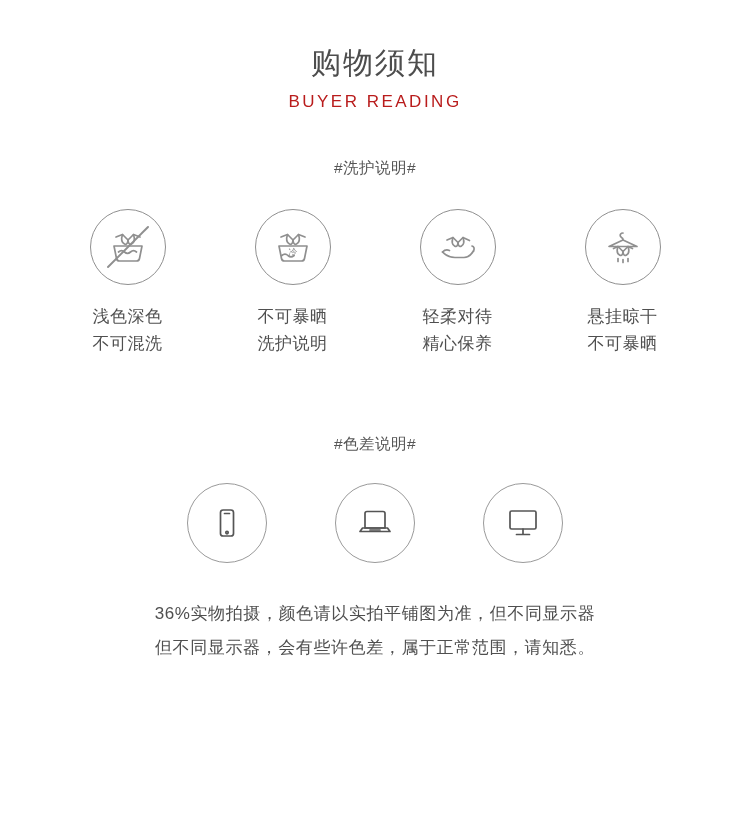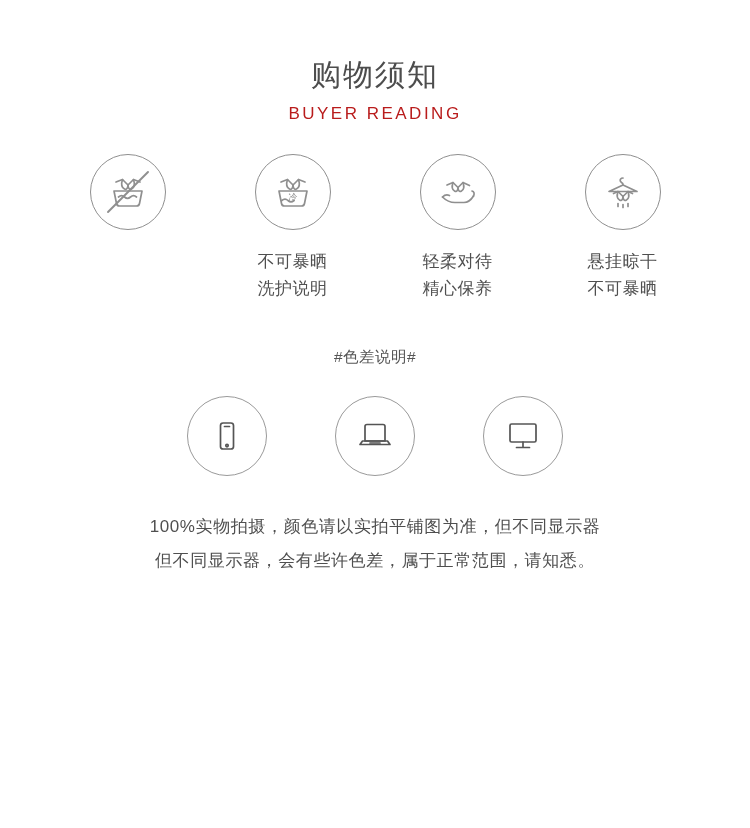--- a/index.html
+++ b/index.html
@@ -18,21 +18,21 @@
   .page {
     width: 750px;
     height: 828px;
     position: relative;
     box-sizing: border-box;
   }
 
   
   .header {
     text-align: center;
-    padding-top: 56px;
+    padding-top: 44px;
   }
   .title-cn {
     font-size: 30px;
     letter-spacing: 2px;
     color: #4d4d4d;
     font-weight: 500;
     line-height: 1.25;
   }
   .title-en {
     margin-top: 10px;
@@ -47,21 +47,21 @@
     text-align: center;
     font-size: 15.5px;
     color: #555555;
     letter-spacing: 0.5px;
     font-weight: 500;
   }
   .wash-label {
     margin-top: 46px;
   }
   .color-label {
-    margin-top: 44px;
+    margin-top: 76px;
   }
 
   
   .care-row {
     margin-top: 30px;
     display: flex;
     justify-content: center;
     gap: 41px;
   }
   .care-item {
@@ -125,36 +125,41 @@
 </head>
 <body>
 
 <div class="page">
 
   <div class="header">
     <div class="title-cn">购物须知</div>
     <div class="title-en">BUYER  READING</div>
   </div>
 
+  <div class="section-label wash-label">#洗护说明#</div>
 
   <div class="care-row">
 
     <div class="care-item">
       <div class="care-circle">
         <svg width="56" height="56" viewBox="0 0 56 56" fill="none" stroke="#8f8f8f" stroke-width="1.7" stroke-linecap="round" stroke-linejoin="round">
 
           <path d="M16 18 L22.5 15.5 L28 21 L33.5 15.5 L40 18"></path>
           <path d="M22.5 15.5 C21 20 21.5 23.5 24.5 25 C27 26.2 27.8 23.5 28 21"></path>
           <path d="M33.5 15.5 C35 20 34.5 23.5 31.5 25 C29 26.2 28.2 23.5 28 21"></path>
 
           <path d="M14 27 L42 27 L39.5 39.5 C39.2 41 38 42 36.5 42 L19.5 42 C18 42 16.8 41 16.5 39.5 Z"></path>
           <path d="M18.5 33 C20.5 31.2 22.5 31.2 24.5 33 C26.5 34.8 28.5 34.8 30.5 33 C32.5 31.2 34.5 31.2 36.5 33"></path>
 
           <line x1="8" y1="48" x2="48" y2="8" stroke-width="1.9"></line>
         </svg>
+      </div>
+      <div class="care-text">
+        <div>浅色深色</div>
+        <div>不可混洗</div>
       </div>
     </div>
 
     <div class="care-item">
       <div class="care-circle">
         <svg width="56" height="56" viewBox="0 0 56 56" fill="none" stroke="#8f8f8f" stroke-width="1.7" stroke-linecap="round" stroke-linejoin="round">
           <path d="M16 18 L22.5 15.5 L28 21 L33.5 15.5 L40 18"></path>
           <path d="M22.5 15.5 C21 20 21.5 23.5 24.5 25 C27 26.2 27.8 23.5 28 21"></path>
           <path d="M33.5 15.5 C35 20 34.5 23.5 31.5 25 C29 26.2 28.2 23.5 28 21"></path>
           <path d="M14 27 L42 27 L39.5 39.5 C39.2 41 38 42 36.5 42 L19.5 42 C18 42 16.8 41 16.5 39.5 Z"></path>
@@ -235,17 +240,17 @@
       <svg width="52" height="52" viewBox="0 0 52 52" fill="none" stroke="#555555" stroke-width="1.7" stroke-linecap="round" stroke-linejoin="round">
         <rect x="13" y="14" width="26" height="18" rx="1.6"></rect>
         <line x1="26" y1="32" x2="26" y2="37"></line>
         <line x1="19.5" y1="37.5" x2="32.5" y2="37.5"></line>
       </svg>
     </div>
 
   </div>
 
   <div class="notes">
-    <div>100%实物拍摄，颜色请以实拍平铺图为准，但不同显示器</div>
+    <div>36%实物拍摄，颜色请以实拍平铺图为准，但不同显示器</div>
     <div>但不同显示器，会有些许色差，属于正常范围，请知悉。</div>
   </div>
 
 </div>
 
 </body></html>

